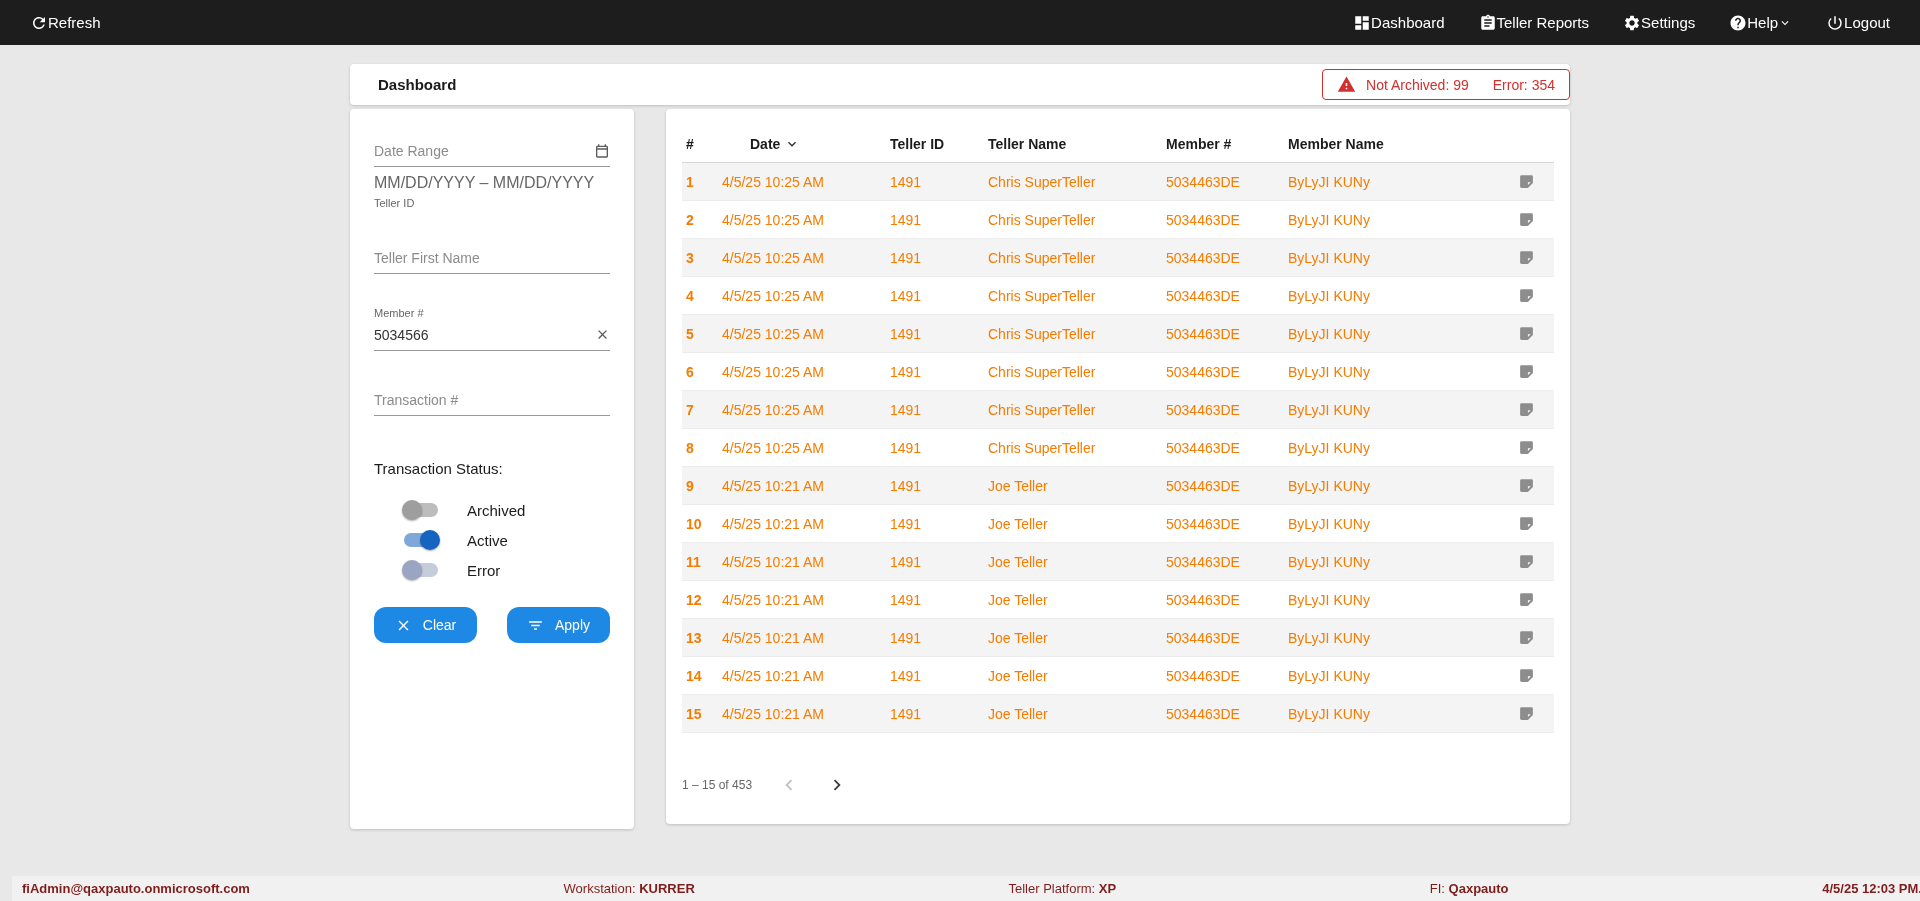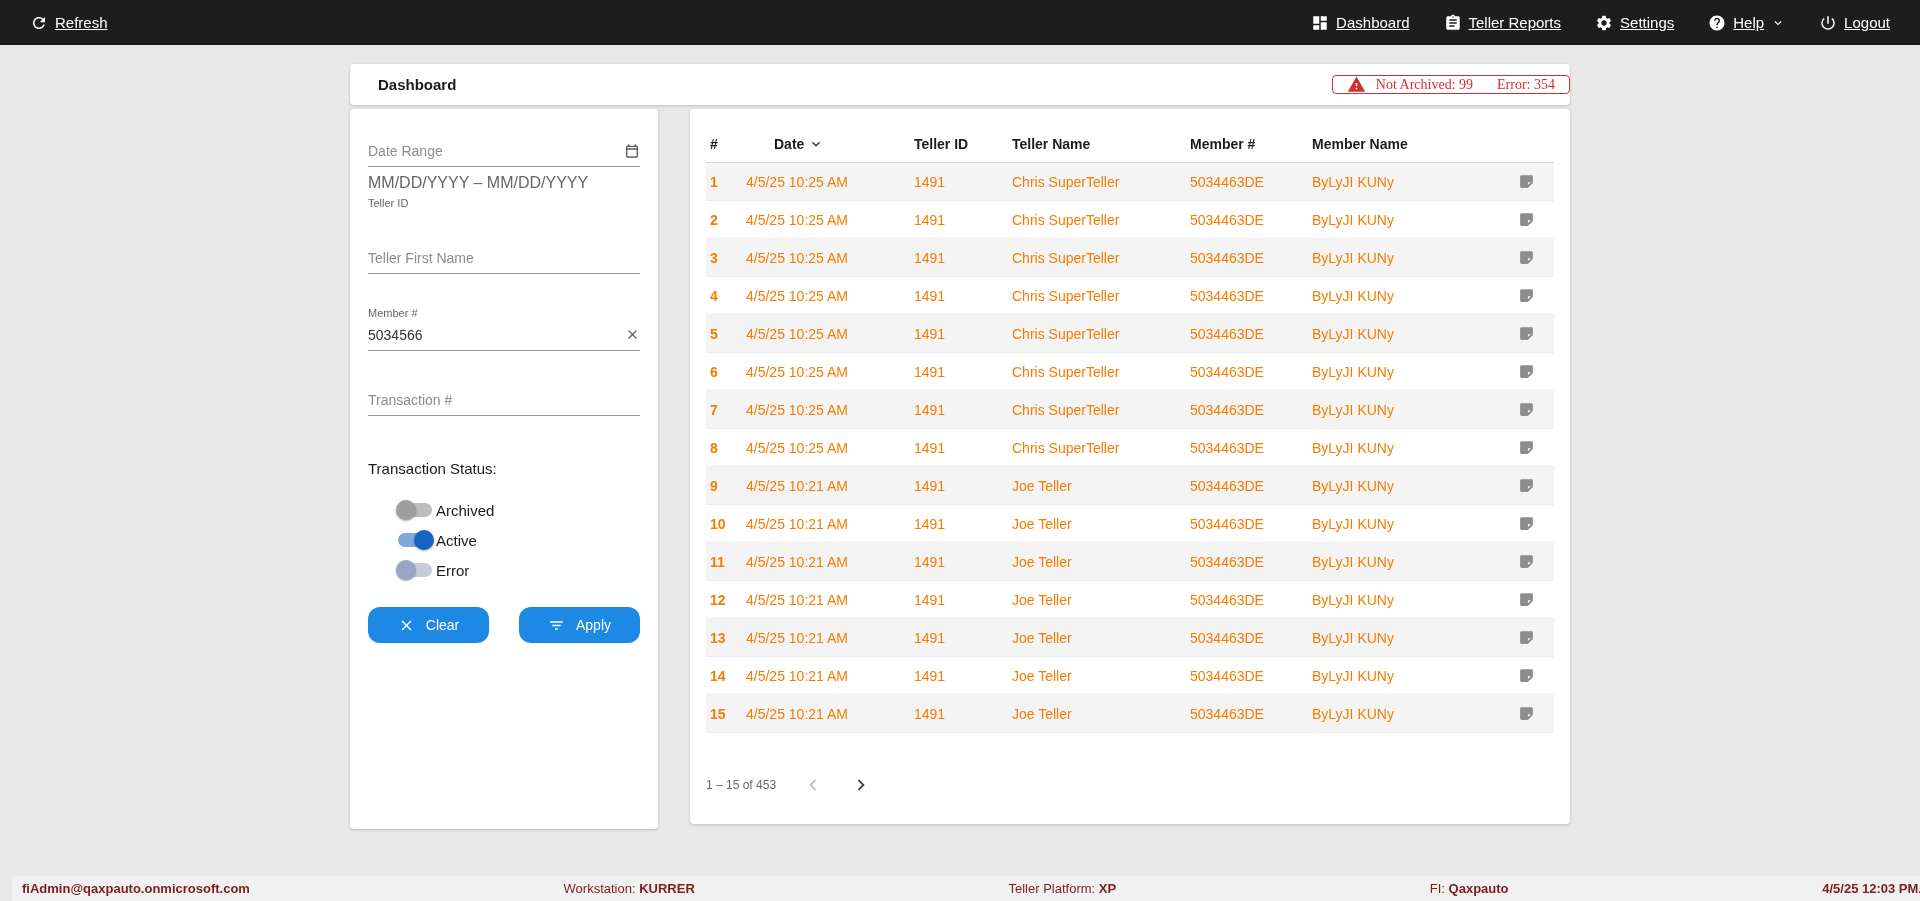--- a/index.html
+++ b/index.html
@@ -12,62 +12,62 @@
   }
   .icon { display: inline-flex; align-items: center; justify-content: center; }
 
   
   .topbar {
     height: 45px; background: #1d1d1d; color: #fff;
     display: flex; align-items: center; justify-content: space-between;
     padding: 0 30px;
   }
   .tb-btn {
-    display: inline-flex; align-items: center; gap: 7px;
+    display: inline-flex; align-items: center; gap: 0;
     background: none; border: none; color: #fff;
-    font: 15px "Liberation Sans", sans-serif; cursor: pointer; white-space: nowrap; text-decoration: underline;
+    font: 15px "Liberation Sans", sans-serif; cursor: pointer; white-space: nowrap;
   }
   .tb-nav { display: flex; align-items: center; gap: 34px; }
 
   
   .content { width: 1220px; margin: 0 auto; padding-top: 19px; }
   .card { background: #fff; border-radius: 4px; box-shadow: 0 1px 3px rgba(0,0,0,.18); }
 
   .page-header {
     height: 41px; display: flex; align-items: center; justify-content: space-between;
     padding-left: 28px; margin-bottom: 4px;
   }
   .page-title { font-size: 15px; font-weight: 700; color: #1a1a1a; }
   .alert-badge {
-    height: 19px; display: flex; align-items: center; gap: 10px;
+    height: 31px; display: flex; align-items: center; gap: 10px;
     border: 1px solid #d32f2f; border-radius: 4px; color: #d32f2f;
-    font-size: 14px; padding: 0 14px; background: #fff; font-family: Liberation Serif, serif;
+    font-size: 14px; padding: 0 14px; background: #fff;
   }
   .alert-badge .sep { width: 4px; }
 
   .body-row { display: flex; gap: 32px; align-items: flex-start; }
 
   
-  .filters { width: 308px; height: 720px; padding: 26px 18px 0; flex: none; }
+  .filters { width: 284px; height: 720px; padding: 26px 24px 0; flex: none; }
   .input-underline { display: flex; align-items: center; border-bottom: 1px solid #9a9a9a; height: 32px; }
   .input-underline input {
     flex: 1; border: none; outline: none; font-size: 14px; color: #333;
     background: transparent; font-family: inherit; min-width: 0;
   }
   .input-underline input::placeholder { color: #8c8c8c; }
   .input-underline .trail { color: #5c5c5c; cursor: pointer; flex: none; }
   .helper { font-size: 16px; color: #666; margin-top: 7px; }
   .float-label { font-size: 11px; color: #666; display: block; }
   .f-block { margin-bottom: 33px; }
   .f-tight { margin-bottom: 0; }
   .lbl-gap { margin-top: 5px; }
   .f-trans { margin-bottom: 44px; }
 
   .status-label { font-size: 15px; color: #1b1b1b; margin-bottom: 22px; }
-  .toggle-row { display: flex; align-items: center; gap: 2px; margin: 0 0 8px 28px; cursor: pointer; }
+  .toggle-row { display: flex; align-items: center; gap: 27px; margin: 0 0 8px 28px; cursor: pointer; }
   .toggle-label { font-size: 15px; color: #1c1c1c; }
   .switch { position: relative; width: 38px; height: 22px; flex: none; }
   .switch .track { position: absolute; left: 2px; top: 4px; width: 34px; height: 14px; border-radius: 7px; background: #bdbdbd; }
   .switch .thumb { position: absolute; top: 1px; left: 0; width: 20px; height: 20px; border-radius: 50%; background: #9e9e9e; box-shadow: 0 1px 2px rgba(0,0,0,.35); }
   .switch.on .thumb { left: 18px; background: #1565c0; }
   .switch.on .track { background: #7fa8d9; }
   .sw-error .thumb { background: #9aa5c4; }
   .sw-error .track { background: #c6cdda; }
 
   .btn-row { display: flex; gap: 30px; margin-top: 26px; }

